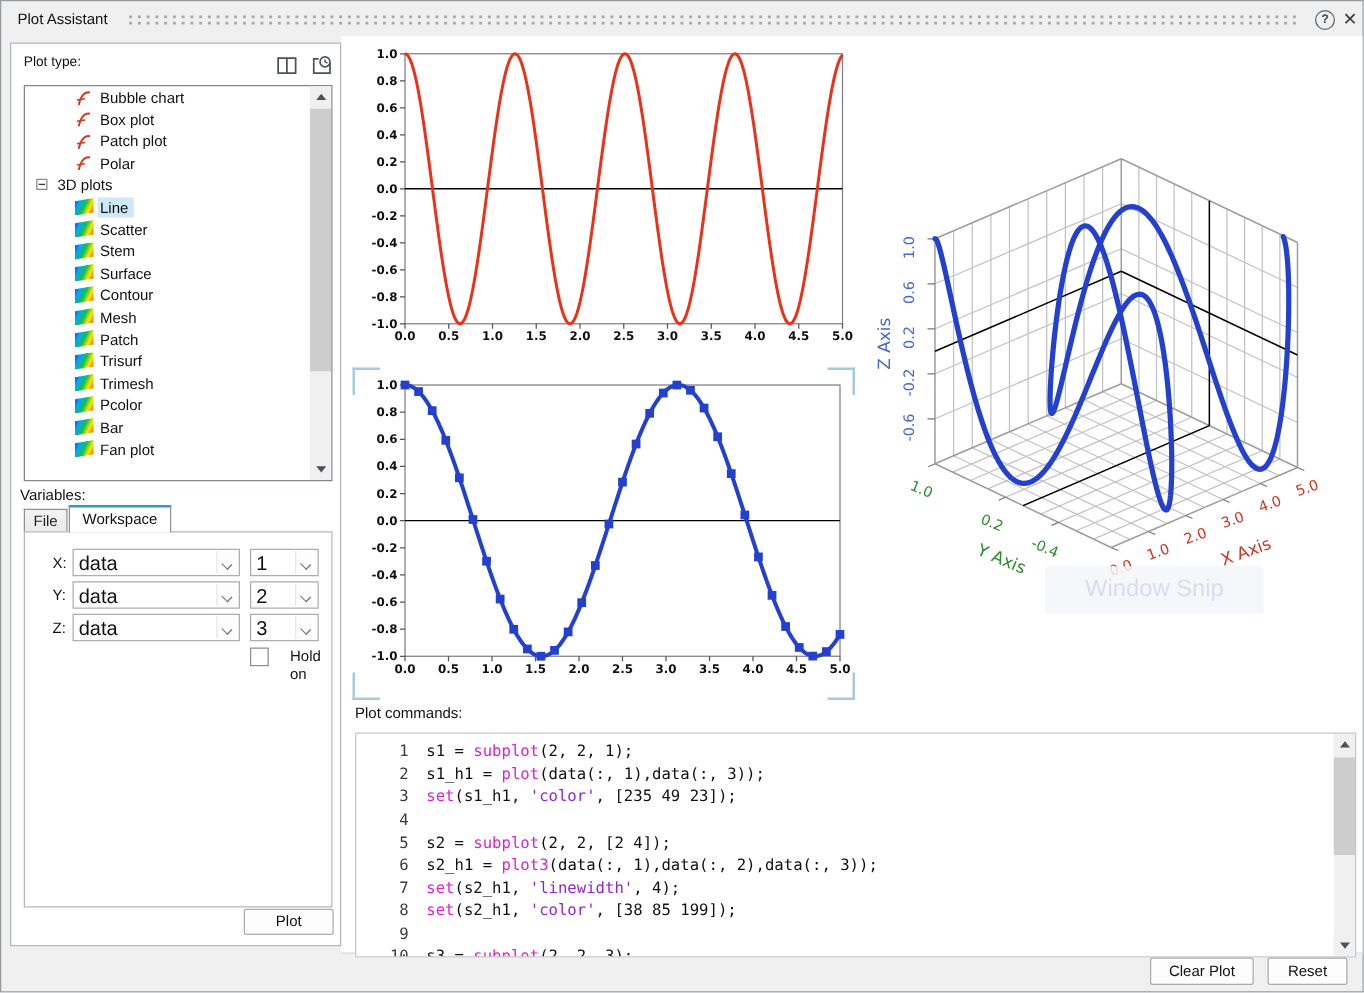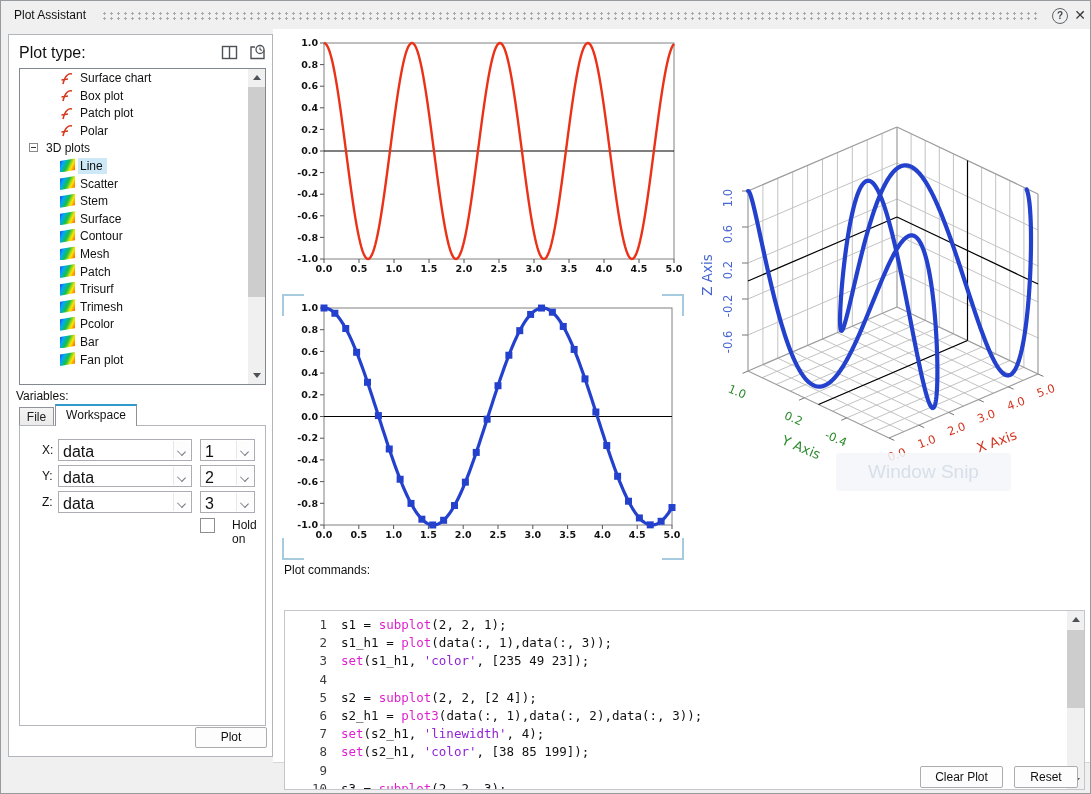--- a/index.html
+++ b/index.html
@@ -9,21 +9,21 @@
   #title-text{position:absolute;left:13px;top:7px;font-size:12px;color:#111;}
   #drag-dots{position:absolute;left:100px;top:10px;width:938px;height:9px;
     background-image:radial-gradient(circle,#a9a9a9 1.1px,transparent 1.4px);background-size:7px 5px;}
   #help-btn{position:absolute;left:1051px;top:7px;width:14px;height:14px;border:1px solid #5f6468;border-radius:50%;
     font-size:10px;font-weight:bold;color:#43484c;text-align:center;line-height:14px;cursor:default;}
   #close-btn{position:absolute;left:1070px;top:5px;width:18px;height:18px;font-size:14px;color:#36393c;text-align:center;line-height:18px;}
   
   #main-area{position:absolute;left:272px;top:28px;width:819px;height:733px;background:#ffffff;border-bottom:1px solid #d7d7d7;}
   
   #left-panel{position:absolute;left:7px;top:33px;width:265px;height:723px;background:#fff;border:1px solid #b2b6bb;box-sizing:border-box;}
-  #plot-type-label{position:absolute;left:10px;top:9px;font-size:16px;color:#111;text-align:center;}
+  #plot-type-label{position:absolute;left:10px;top:9px;font-size:11px;color:#111;text-align:center;}
   .tool-icon-btn{position:absolute;top:7px;width:22px;height:22px;}
   #dock-btn{left:210px;} #hist-btn{left:238px;}
   #tree{position:absolute;left:10px;top:33px;width:247px;height:317px;border:1px solid #838790;background:#fff;box-sizing:border-box;overflow:hidden;}
   .tree-row{position:relative;height:17.6px;font-size:12px;color:#111;white-space:nowrap;}
   .tree-row .expander{position:absolute;left:9px;top:4px;width:9px;height:9px;border:1px solid #8a8a8a;background:#fff;box-sizing:border-box;}
   .tree-row .expander::after{content:"";position:absolute;left:1px;top:3px;width:5px;height:1px;background:#333;}
   .tree-row .icon2d,.tree-row .icon3d{position:absolute;left:40px;top:1.5px;width:15px;height:14px;}
   .tree-row .lbl{position:absolute;top:1px;font-size:12px;padding:1px 4px 1px 2px;}
   .tree-row.lv2 .lbl{left:58px;} .tree-row.lv1 .lbl{left:24px;}
   .tree-row.selected .lbl{background:#cde9f7;}
@@ -57,21 +57,21 @@
   #chart-subplot2_4{position:absolute;left:690px;top:100px;width:400px;height:400px;}
   .bracket{position:absolute;width:20px;height:20px;z-index:4;}
   .bracket.tl{left:281px;top:293px;border-left:2px solid #a6cbdf;border-top:2px solid #a6cbdf;}
   .bracket.tr{left:661px;top:293px;border-right:2px solid #a6cbdf;border-top:2px solid #a6cbdf;}
   .bracket.bl{left:281px;top:537px;border-left:2px solid #a6cbdf;border-bottom:2px solid #a6cbdf;}
   .bracket.br{left:661px;top:537px;border-right:2px solid #a6cbdf;border-bottom:2px solid #a6cbdf;}
   #watermark{position:absolute;left:835px;top:452px;width:175px;height:38px;background:rgba(243,246,250,0.85);
     border-radius:3px;color:#d7dfe9;font-size:19px;text-align:center;line-height:38px;z-index:1;}
   
   #plot-commands-label{position:absolute;left:283px;top:562px;font-size:12px;color:#111;}
-  #code-box{position:absolute;left:283px;top:609px;width:801px;height:180px;border:1px solid #c3c7cc;background:#fff;box-sizing:border-box;overflow:hidden;}
+  #code-box{position:absolute;left:283px;top:585px;width:801px;height:180px;border:1px solid #c3c7cc;background:#fff;box-sizing:border-box;overflow:hidden;}
   #code-lines{position:absolute;left:0;top:5px;right:18px;}
   .code-line{height:18.2px;line-height:18.2px;font-family:"DejaVu Sans Mono","Liberation Mono",monospace;font-size:12.5px;white-space:pre;}
   .code-line .num{display:inline-block;width:42px;text-align:right;color:#3c3c3c;margin-right:14px;}
   .tk-p{color:#111;} .tk-f{color:#df1fce;} .tk-s{color:#9124d6;}
   #code-scroll{position:absolute;right:0;top:0;width:17px;height:178px;background:#f0f0f0;}
   #code-thumb{position:absolute;left:0;top:19px;width:17px;height:78px;background:#cdcdcd;}
   
   #clear-btn{left:919px;top:765px;width:83px;height:22px;line-height:20px;}
   #reset-btn{left:1013px;top:765px;width:64px;height:22px;line-height:20px;}
 </style>
@@ -105,21 +105,21 @@
           <path d="M13 5.5 V7.5 L15 8.5" fill="none" stroke="#4d5257" stroke-width="1.2"></path>
         </svg>
     </div>
     <div id="tree">
       <div id="tree-rows">
           <div class="tree-row lv2">
             <svg class="icon2d" width="15" height="14">
               <path d="M3 13 C5 4 9 2 12 3" stroke="#d63a1f" stroke-width="1.6" fill="none"></path>
               <line x1="1.5" y1="9" x2="8" y2="8" stroke="#d63a1f" stroke-width="1.3"></line>
             </svg>
-            <span class="lbl">Surface chart</span>
+            <span class="lbl">Bubble chart</span>
           </div>
           <div class="tree-row lv2">
             <svg class="icon2d" width="15" height="14">
               <path d="M3 13 C5 4 9 2 12 3" stroke="#d63a1f" stroke-width="1.6" fill="none"></path>
               <line x1="1.5" y1="9" x2="8" y2="8" stroke="#d63a1f" stroke-width="1.3"></line>
             </svg>
             <span class="lbl">Box plot</span>
           </div>
           <div class="tree-row lv2">
             <svg class="icon2d" width="15" height="14">

